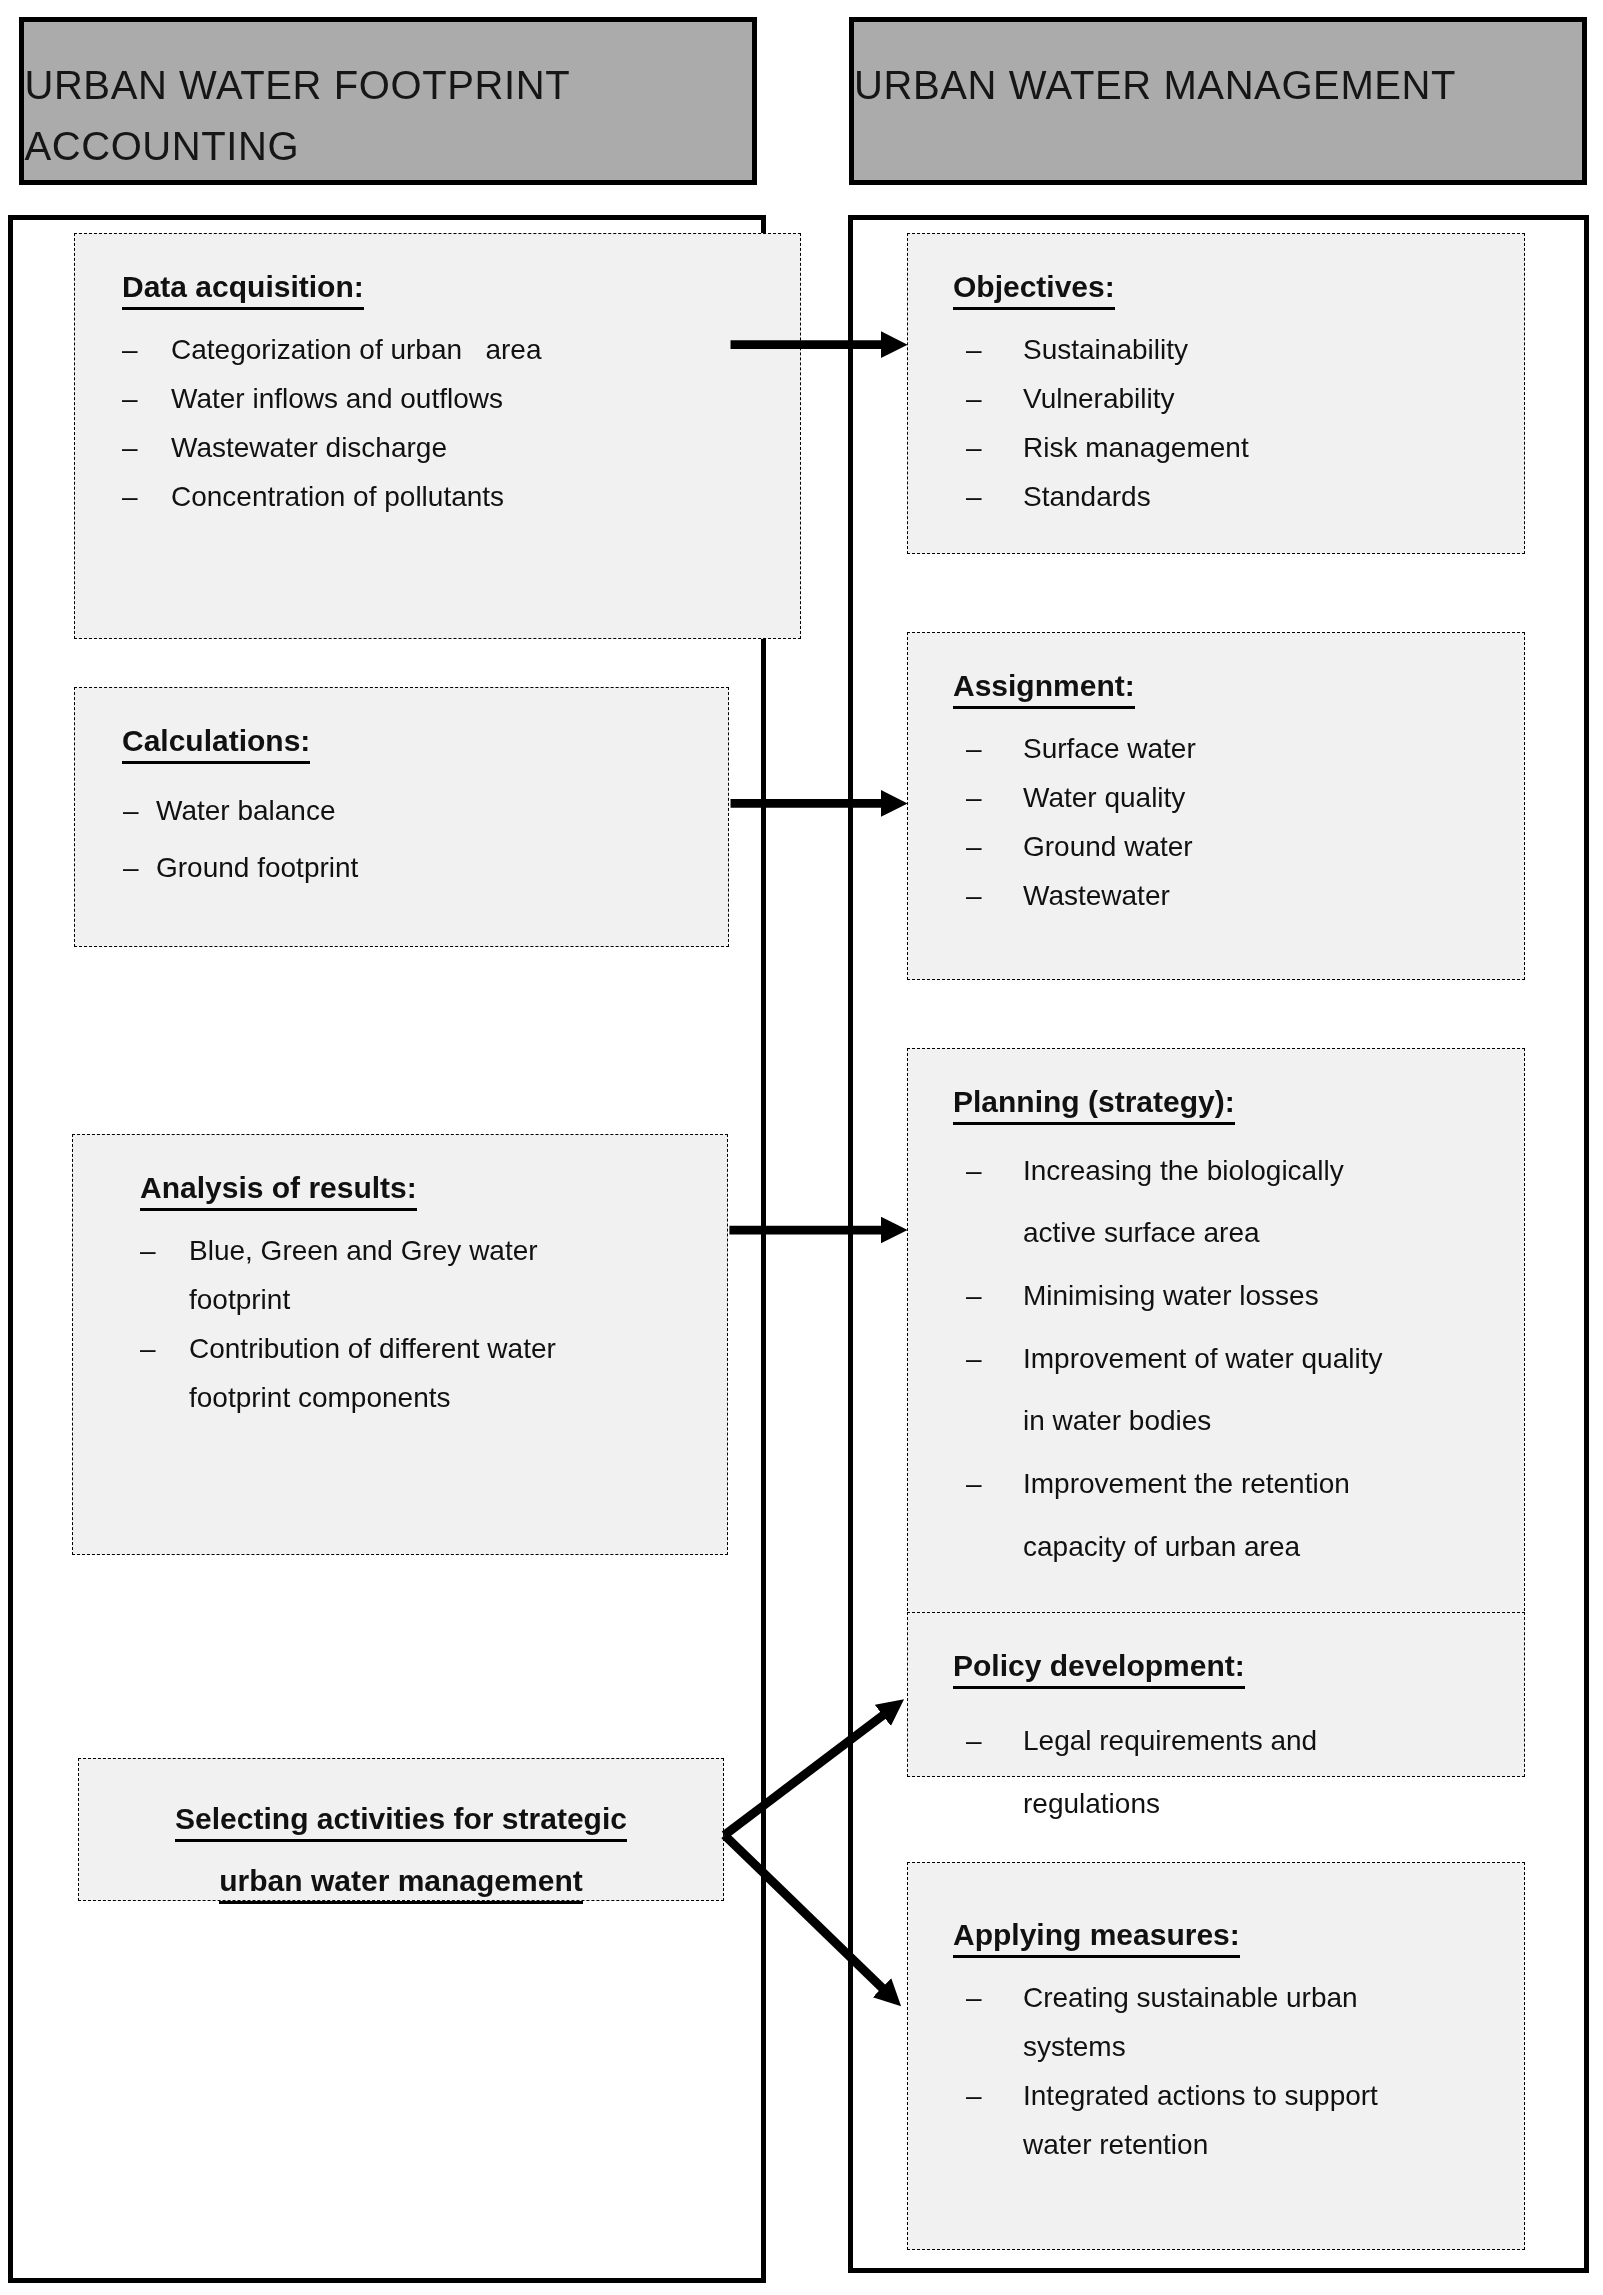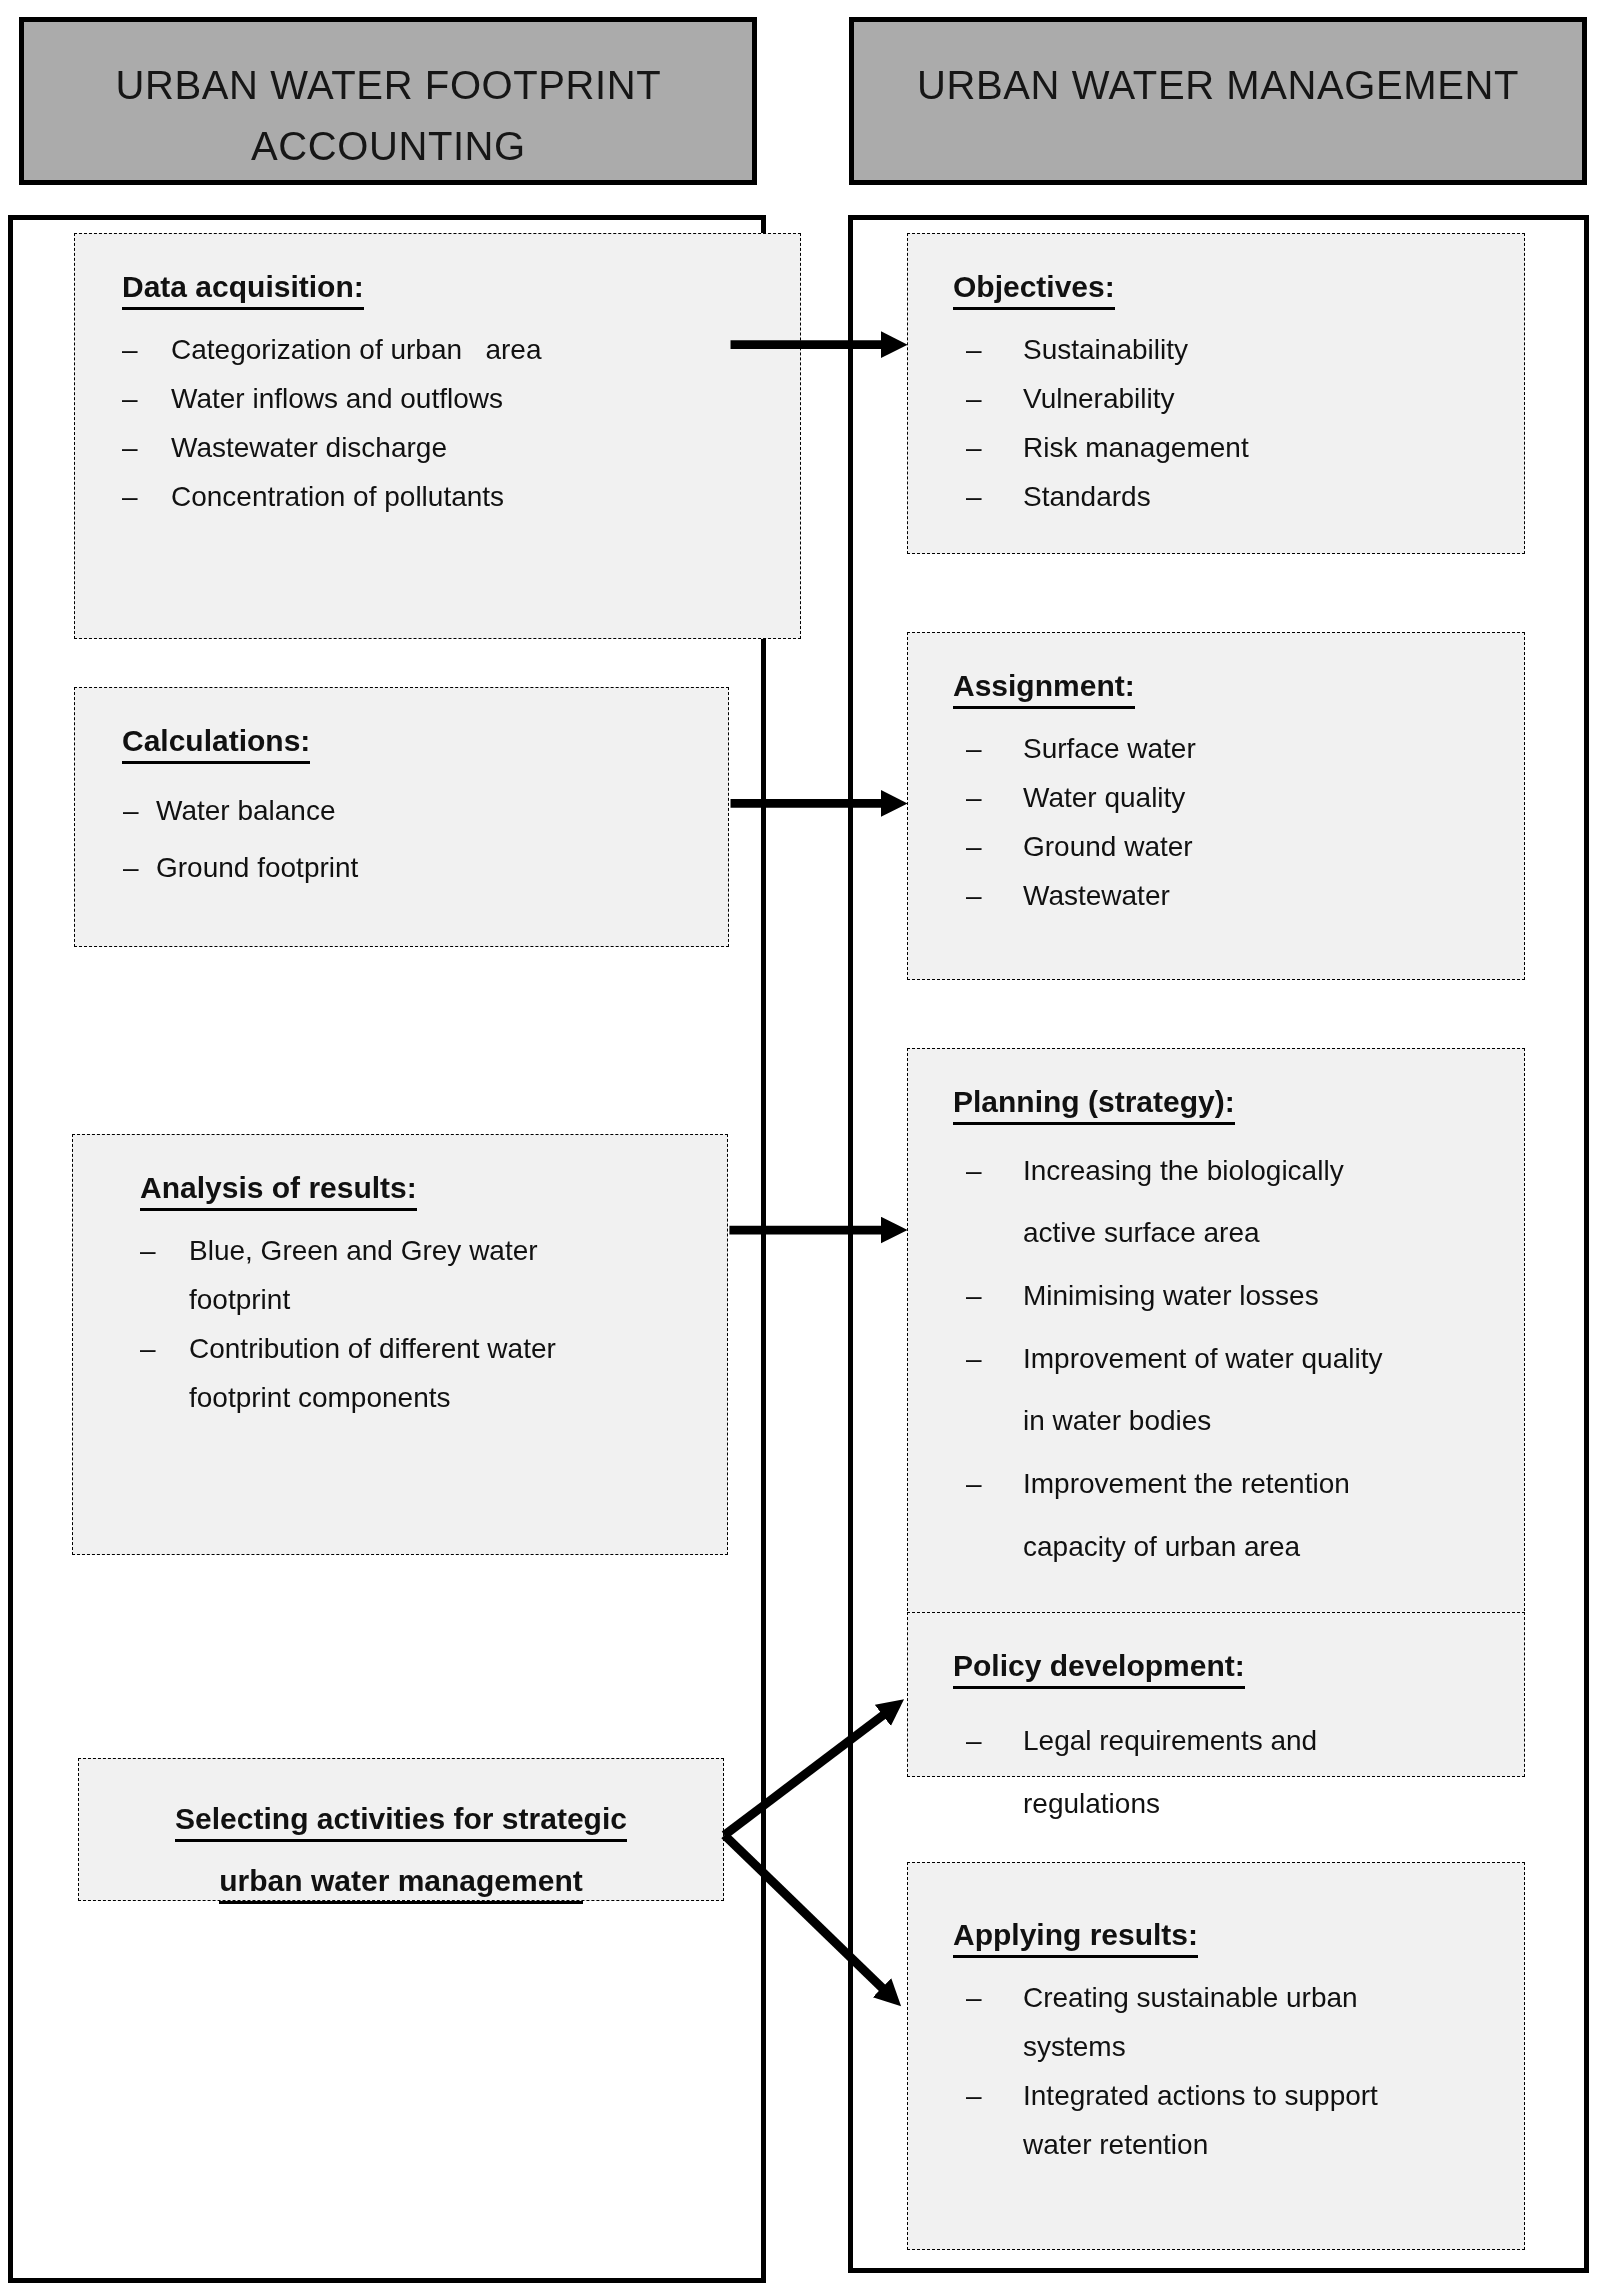--- a/index.html
+++ b/index.html
@@ -10,21 +10,21 @@
     font-family:"Liberation Sans", sans-serif;
     color:#111;
     overflow:hidden;
   }
   
   .hdr{
     position:absolute;
     box-sizing:border-box;
     background:#ababab;
     border:5px solid #000;
-    text-align:center;
+    text-align:left;
     font-size:40px;
     letter-spacing:0.6px;
     color:#161616;
   }
   #hdr-left{left:19.4px;top:16.6px;width:738px;height:168px;padding-top:33px;line-height:61px;}
   #hdr-right{left:849px;top:16.6px;width:738px;height:168px;padding-top:33px;line-height:61px;}
   
   .cont{
     position:absolute;
     box-sizing:border-box;
@@ -220,21 +220,21 @@
   <div class="dbox rbox" id="rb3">
     <div class="btitle"><span class="u">Policy development:</span></div>
     <div class="item">
         <span class="dash">–</span>
         <span class="itext">Legal requirements and
 regulations</span>
       </div>
   </div>
 
   <div class="dbox rbox" id="rb4">
-    <div class="btitle"><span class="u">Applying results:</span></div>
+    <div class="btitle"><span class="u">Applying measures:</span></div>
     <div class="item">
         <span class="dash">–</span>
         <span class="itext">Creating sustainable urban
 systems</span>
       </div>
     <div class="item">
         <span class="dash">–</span>
         <span class="itext">Integrated actions to support
 water retention</span>
       </div>

